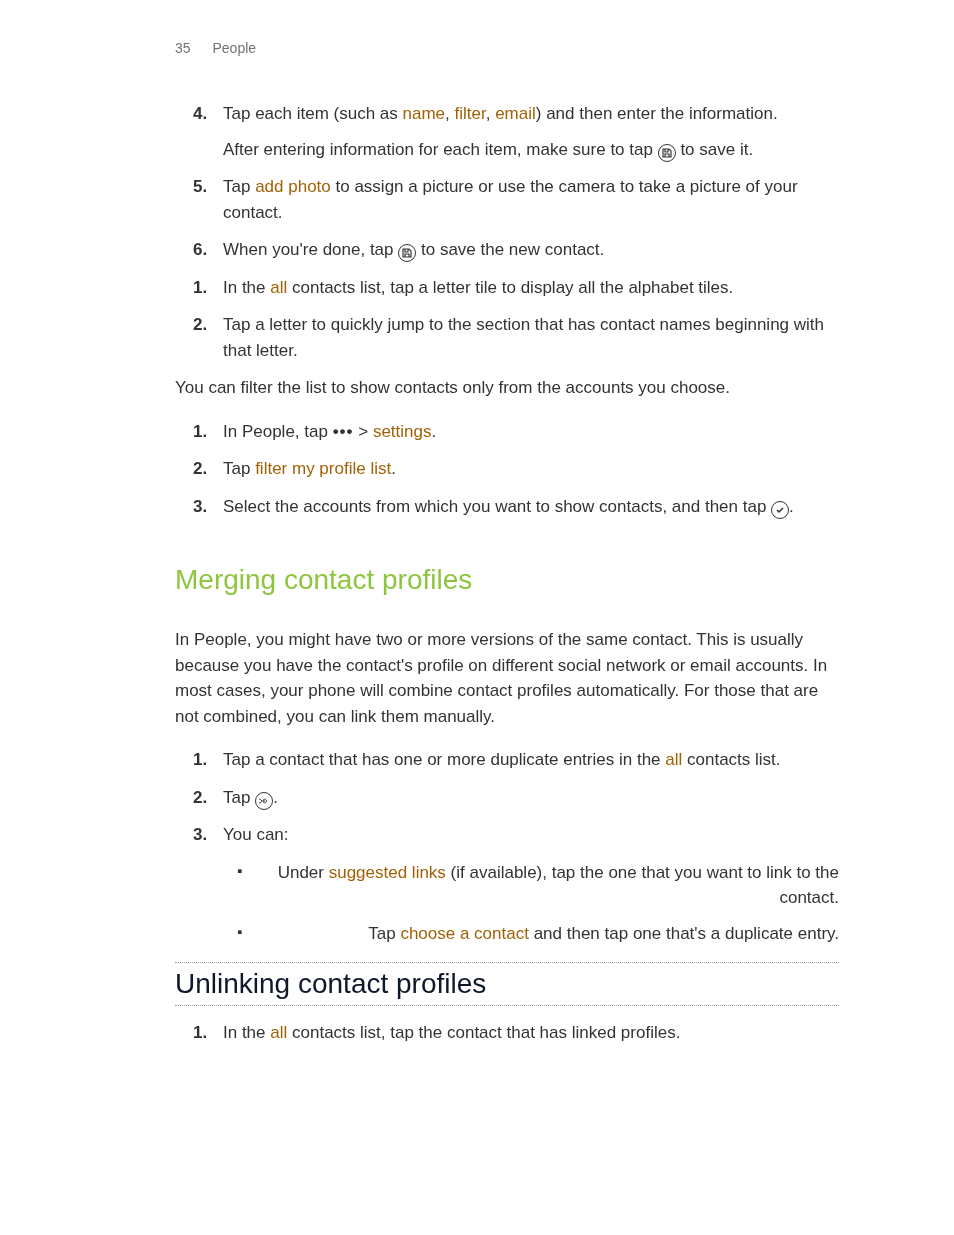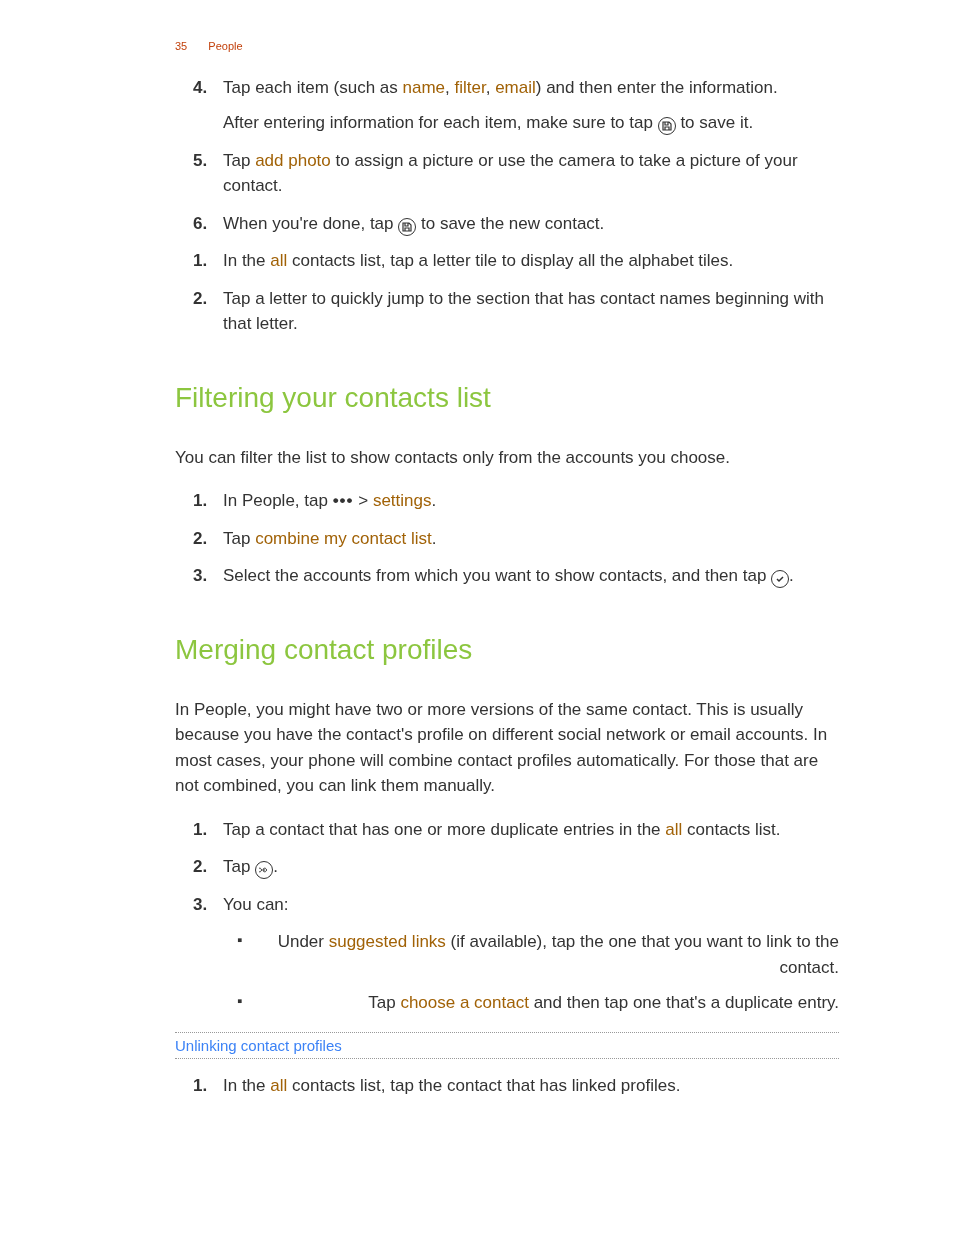--- a/index.html
+++ b/index.html
@@ -13,38 +13,38 @@
       width: 954px;
       height: 1235px;
       color: #333;
       font-size: 17px;
       line-height: 1.5;
     }
     .page {
       padding: 38px 115px 40px 175px;
     }
     .page-header {
-      font-size: 11px;
-      color: #c2410c;
-      margin-bottom: 20px;
+      font-size: 14px;
+      color: #737373;
+      margin-bottom: 42px;
     }
     .page-header .pnum {
       margin-right: 18px;
     }
     h2 {
       color: #8cc63f;
       font-weight: normal;
       font-size: 28px;
       margin-top: 40px;
       margin-bottom: 26px;
     }
     h3 {
-      color: #3b82f6;
+      color: #0f172a;
       font-weight: normal;
-      font-size: 15px;
+      font-size: 28px;
       border-top: 1px dotted #999;
       border-bottom: 1px dotted #999;
       padding: 3px 0;
       margin-top: 16px;
       margin-bottom: 14px;
       line-height: 1.3;
     }
     ol.numbered {
       list-style: none;
       padding-left: 44px;
@@ -158,30 +158,29 @@
     <li>
       <span class="num">1.</span>
       <span class="tseg">In the </span><strong class="ui">all</strong><span class="tseg"> contacts list, tap a letter tile to display all the alphabet tiles.</span>
     </li>
     <li>
       <span class="num">2.</span>
       <span class="tseg">Tap a letter to quickly jump to the section that has contact names beginning with that letter.</span>
     </li>
   </ol>
 
-  <h2>Filtering your contacts list</h2>
   <p class="body">You can filter the list to show contacts only from the accounts you choose.</p>
   <ol class="numbered">
     <li>
       <span class="num">1.</span>
       <span class="tseg">In People, tap </span><span class="dots">•••</span><span class="tseg"> &gt; </span><strong class="ui">settings</strong><span class="tseg">.</span>
     </li>
     <li>
       <span class="num">2.</span>
-      <span class="tseg">Tap </span><strong class="ui">combine my contact list</strong><span class="tseg">.</span>
+      <span class="tseg">Tap </span><strong class="ui">filter my profile list</strong><span class="tseg">.</span>
     </li>
     <li>
       <span class="num">3.</span>
       <span class="tseg">Select the accounts from which you want to show contacts, and then tap </span>
       <span class="icon-circle">
         <svg viewBox="0 0 10 10">
             <path d="M2 5 l2 2 l4 -4" fill="none" stroke="#333" stroke-width="1.5"></path>
           </svg>
       </span><span class="tseg">.</span>
     </li>

